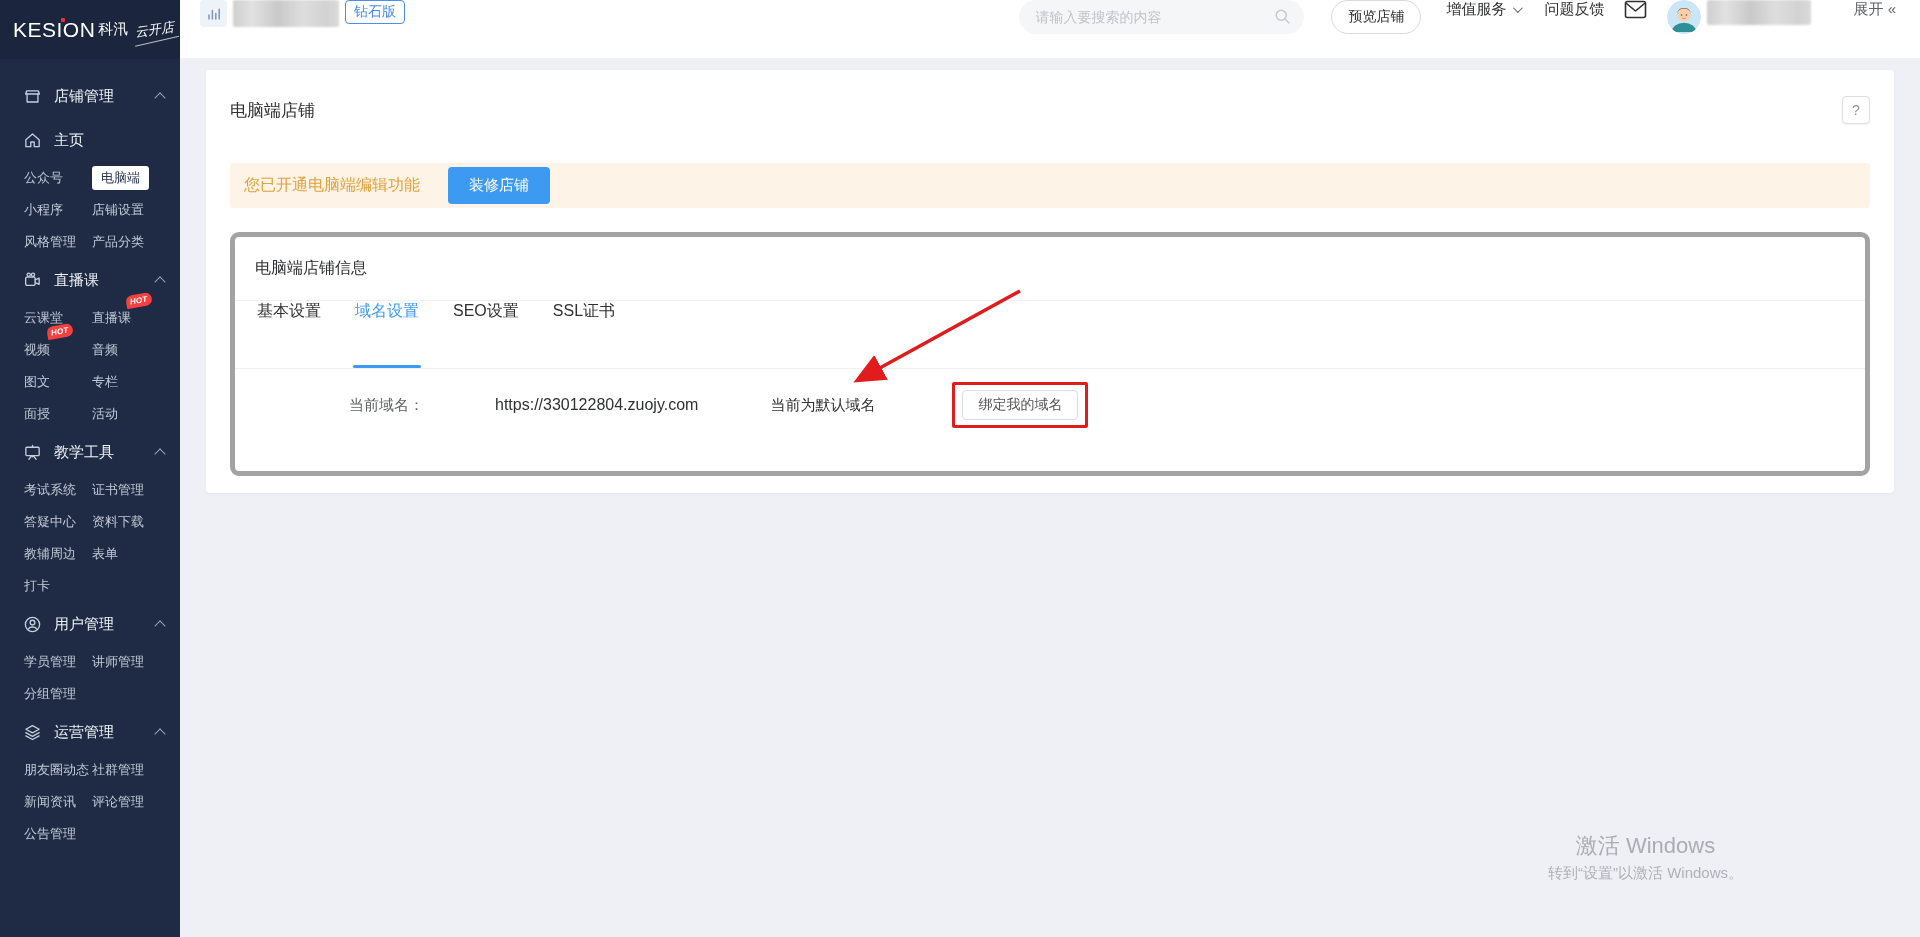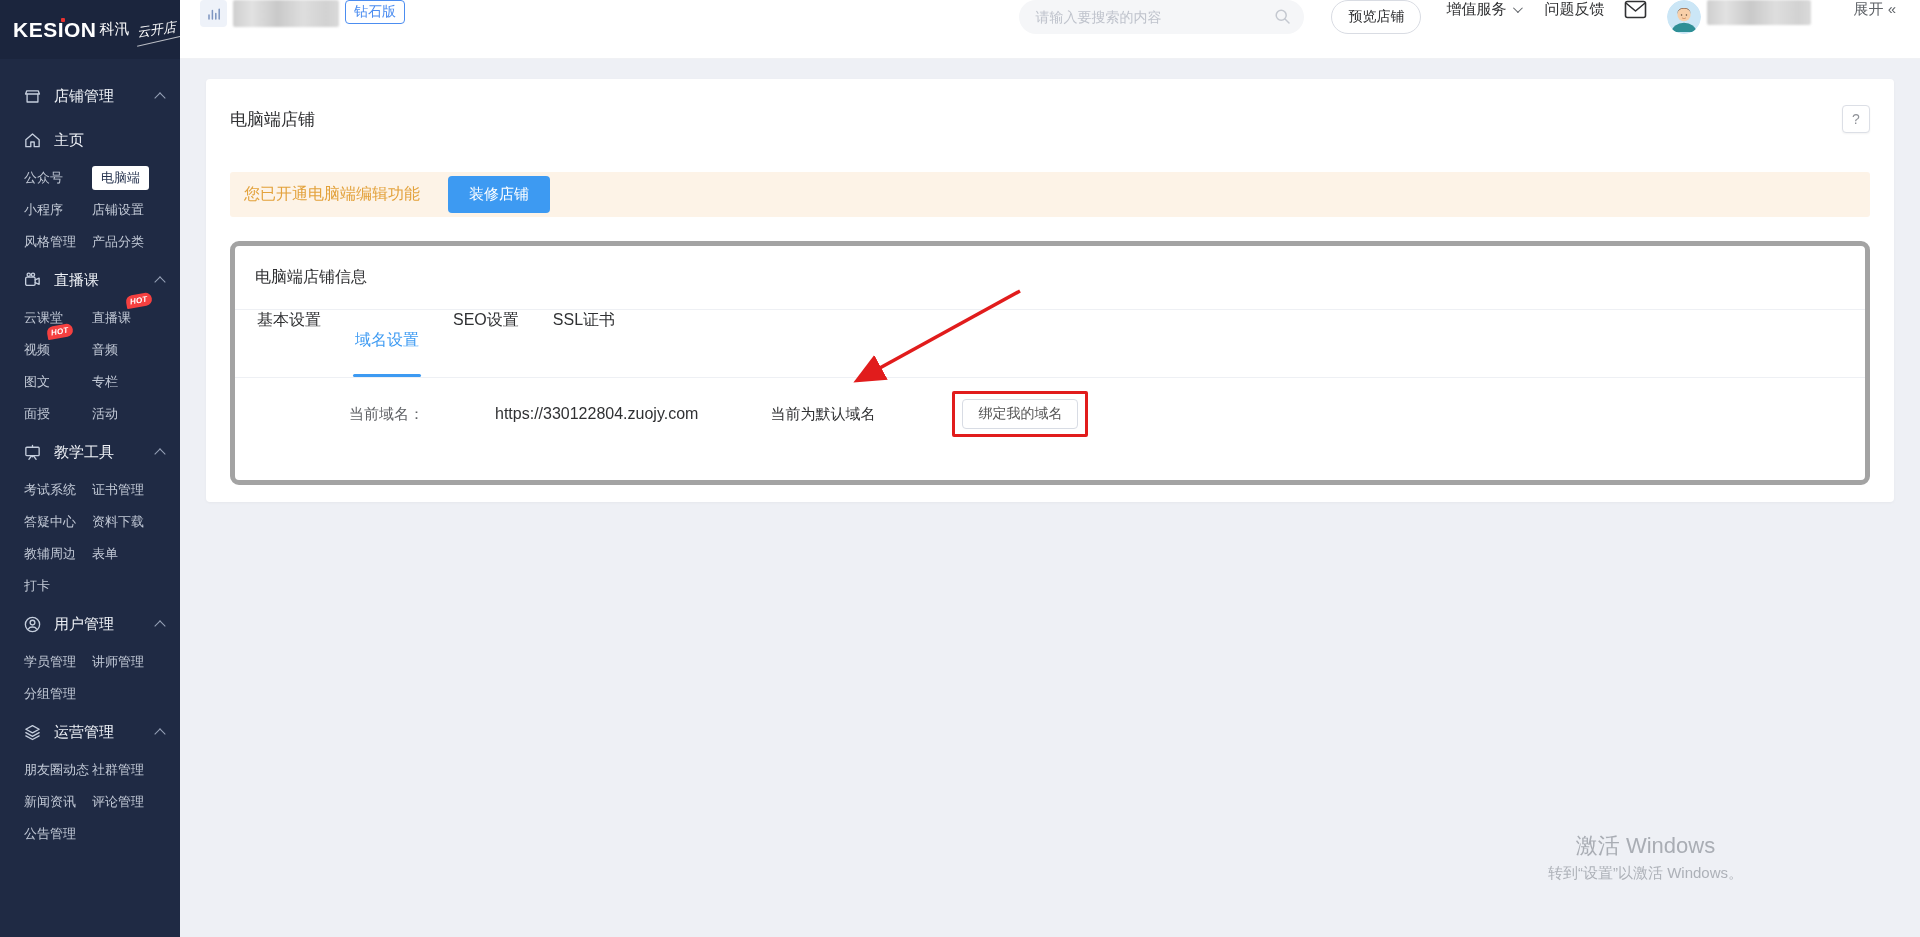--- a/index.html
+++ b/index.html
@@ -3,21 +3,21 @@
 <meta charset="utf-8">
 <style>
   * { margin:0; padding:0; box-sizing:border-box; }
   html,body { width:1920px; height:937px; overflow:hidden; }
   body { font-family:"Liberation Sans","DejaVu Sans",sans-serif; font-size:14px; color:#303133; background:#eef0f5; }
   .app { display:flex; width:1920px; height:937px; }
 
   
   .sidebar { width:180px; flex:none; background:#1f2a44; color:#fff; }
   .logo { height:59px; display:flex; align-items:center; padding-left:13px; background:rgba(0,0,0,.10); }
-  .logo-brand { font-size:21px; font-weight:700; letter-spacing:.5px; color:#fff; position:relative; }
+  .logo-brand { font-size:21px; font-weight:400; letter-spacing:.5px; color:#fff; position:relative; }
   .logo-brand::after { content:""; position:absolute; left:58%; top:0; width:4px; height:4px; background:#e8312f; border-radius:1px; }
   .logo-cn { font-size:15px; color:#fff; margin-left:3px; }
   .logo-slogan { font-family:"DejaVu Serif",serif; font-style:italic; font-size:13px; color:#fff; margin-left:7px; display:inline-block; transform:rotate(-8deg); position:relative; }
   .logo-slogan::after { content:""; position:absolute; left:-2px; right:-4px; bottom:-3px; height:1px; background:rgba(255,255,255,.7); transform:rotate(-5deg); }
   .nav { padding-top:15px; }
   .nav-item { height:44px; display:flex; align-items:center; padding:0 16px 0 22px; font-size:15px; color:#eef1f6; cursor:pointer; }
   .nav-ic { width:20px; height:20px; margin-right:12px; display:flex; align-items:center; justify-content:center; flex:none; }
   .chev { width:8px; height:8px; border-left:1.5px solid #97a2b8; border-top:1.5px solid #97a2b8; transform:rotate(45deg); margin-left:auto; margin-top:4px; }
   .sub-row { height:32px; display:flex; align-items:center; padding-left:24px; font-size:13px; color:#c2c9d6; }
   .sub-item { cursor:pointer; }
@@ -42,33 +42,33 @@
   .search-input::placeholder { color:#bfc3cc; }
   .search-ic { position:absolute; right:13px; top:8px; cursor:pointer; }
   .pill-btn { margin-left:27px; border:1px solid #d9dce3; background:#fff; color:#303133; font-size:14px; border-radius:17px; height:34px; padding:0 16px; cursor:pointer; font-family:inherit; white-space:nowrap; }
   .tb-link { margin-left:25px; font-size:15px; color:#303133; cursor:pointer; display:flex; align-items:center; white-space:nowrap; }
   .tb-link + .tb-link { margin-left:24px; }
   .caret-down { width:7px; height:7px; border-right:1.5px solid #5f6368; border-bottom:1.5px solid #5f6368; transform:rotate(45deg) translateY(-2px); margin-left:7px; display:inline-block; }
   .tb-ic { margin-left:20px; cursor:pointer; display:flex; align-items:center; }
   .avatar { margin-left:20px; width:34px; height:34px; border-radius:50%; overflow:hidden; cursor:pointer; flex:none; }
   .expand { margin-left:42px; font-size:15px; color:#5f6368; cursor:pointer; white-space:nowrap; }
 
-  .content { padding:20px 26px; }
+  .content { padding:11px 26px; }
   .page-card { background:#fff; border-radius:4px; padding:26px 24px 17px; box-shadow:0 1px 3px rgba(0,0,0,.04); }
   .card-head { display:flex; align-items:center; justify-content:space-between; }
   .page-title { font-size:17px; font-weight:500; color:#303133; }
   .help-btn { width:28px; height:28px; border:1px solid #dcdfe6; border-radius:4px; background:#fff; color:#909399; font-size:14px; cursor:pointer; box-shadow:0 1px 2px rgba(0,0,0,.05); font-family:inherit; }
   .banner { margin-top:39px; height:45px; background:#fdf3e7; border-radius:3px; display:flex; align-items:center; padding-left:14px; }
   .banner-text { color:#e3a23c; font-size:16px; }
   .primary-btn { margin-left:28px; background:#3d9af2; color:#fff; border:none; border-radius:4px; font-size:15px; padding:9px 21px; cursor:pointer; font-family:inherit; }
   .info-card { margin-top:24px; border:5px solid #a3a3a3; border-radius:9px; padding-bottom:43px; }
   .info-head { height:64px; display:flex; align-items:center; padding:0 20px; font-size:16px; color:#303133; border-bottom:1px solid #eef0f4; }
   .tabs { display:flex; height:68px; padding:0 20px; border-bottom:1px solid #eef0f4; }
   .tab { margin-right:30px; padding:0 2px 14px; font-size:16px; color:#303133; position:relative; cursor:pointer; white-space:nowrap; }
-  .tab.active { color:#3d9af2;margin-top:20px; }
+  .tab.active { color:#3d9af2; }
   .tab.active::after { content:""; position:absolute; left:0; right:0; bottom:0; height:3px; background:#3d9af2; border-radius:1.5px; }
   .domain-row { display:flex; align-items:center; margin-top:13px; padding-left:114px;gap:44px; }
   .d-label { font-size:15px; color:#606266; }
   .d-value { font-size:16px; color:#303133; margin-left:27px; }
   .d-status { font-size:15px; color:#303133; margin-left:28px; }
   .red-box { margin-left:33px; border:3px solid #e11c1c; border-radius:2px; padding:5px 7px; display:inline-flex; }
   .ghost-btn { border:1px solid #d8dce4; background:#fff; border-radius:4px; padding:5px 15px; font-size:14px; color:#555; cursor:pointer; font-family:inherit; white-space:nowrap; }
 
   .arrow-svg { position:absolute; left:0; top:0; pointer-events:none; z-index:30; }
   .watermark { position:absolute; left:1368px; top:831px; color:#a9adb4; z-index:20;text-align:center; }

